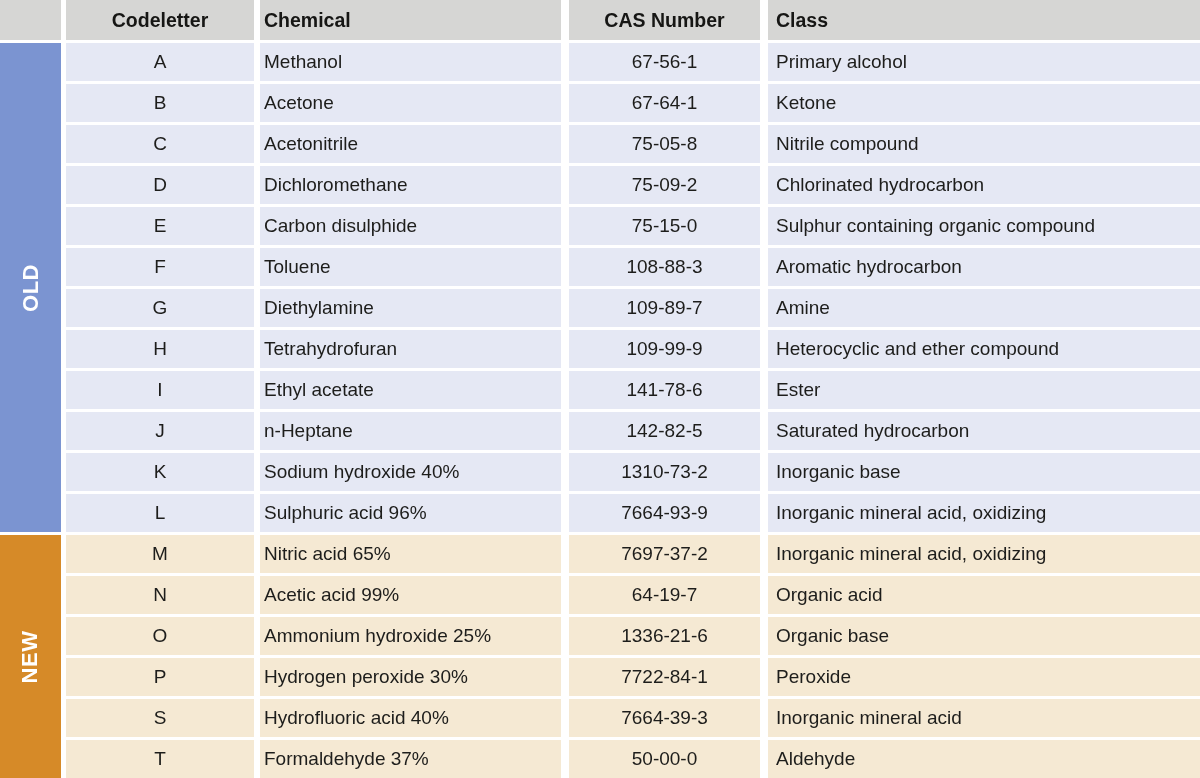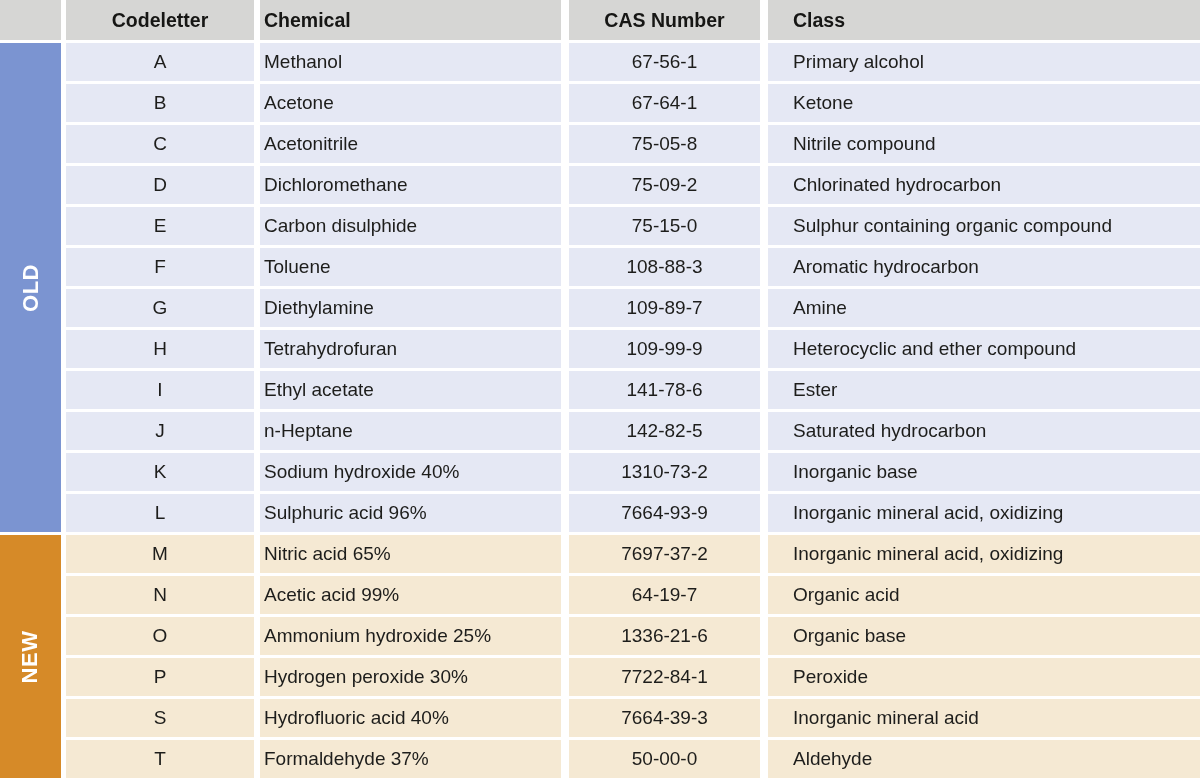--- a/index.html
+++ b/index.html
@@ -26,21 +26,21 @@
   .cell {
     display: flex;
     align-items: center;
     font-size: 19px;
     color: #1d1d1b;
     white-space: nowrap;
     overflow: hidden;
   }
   .cell.center { justify-content: center; }
   .cell.left-chem { padding-left: 4px; }
-  .cell.left-class { padding-left: 25px; }
+  .cell.left-class { padding-left: 8px; }
   .header-cell {
     background: #d6d6d4;
     font-weight: 700;
     font-size: 19.5px;
     color: #161614;
   }
   .section-strip {
     grid-column: 1;
     display: flex;
     align-items: center;

